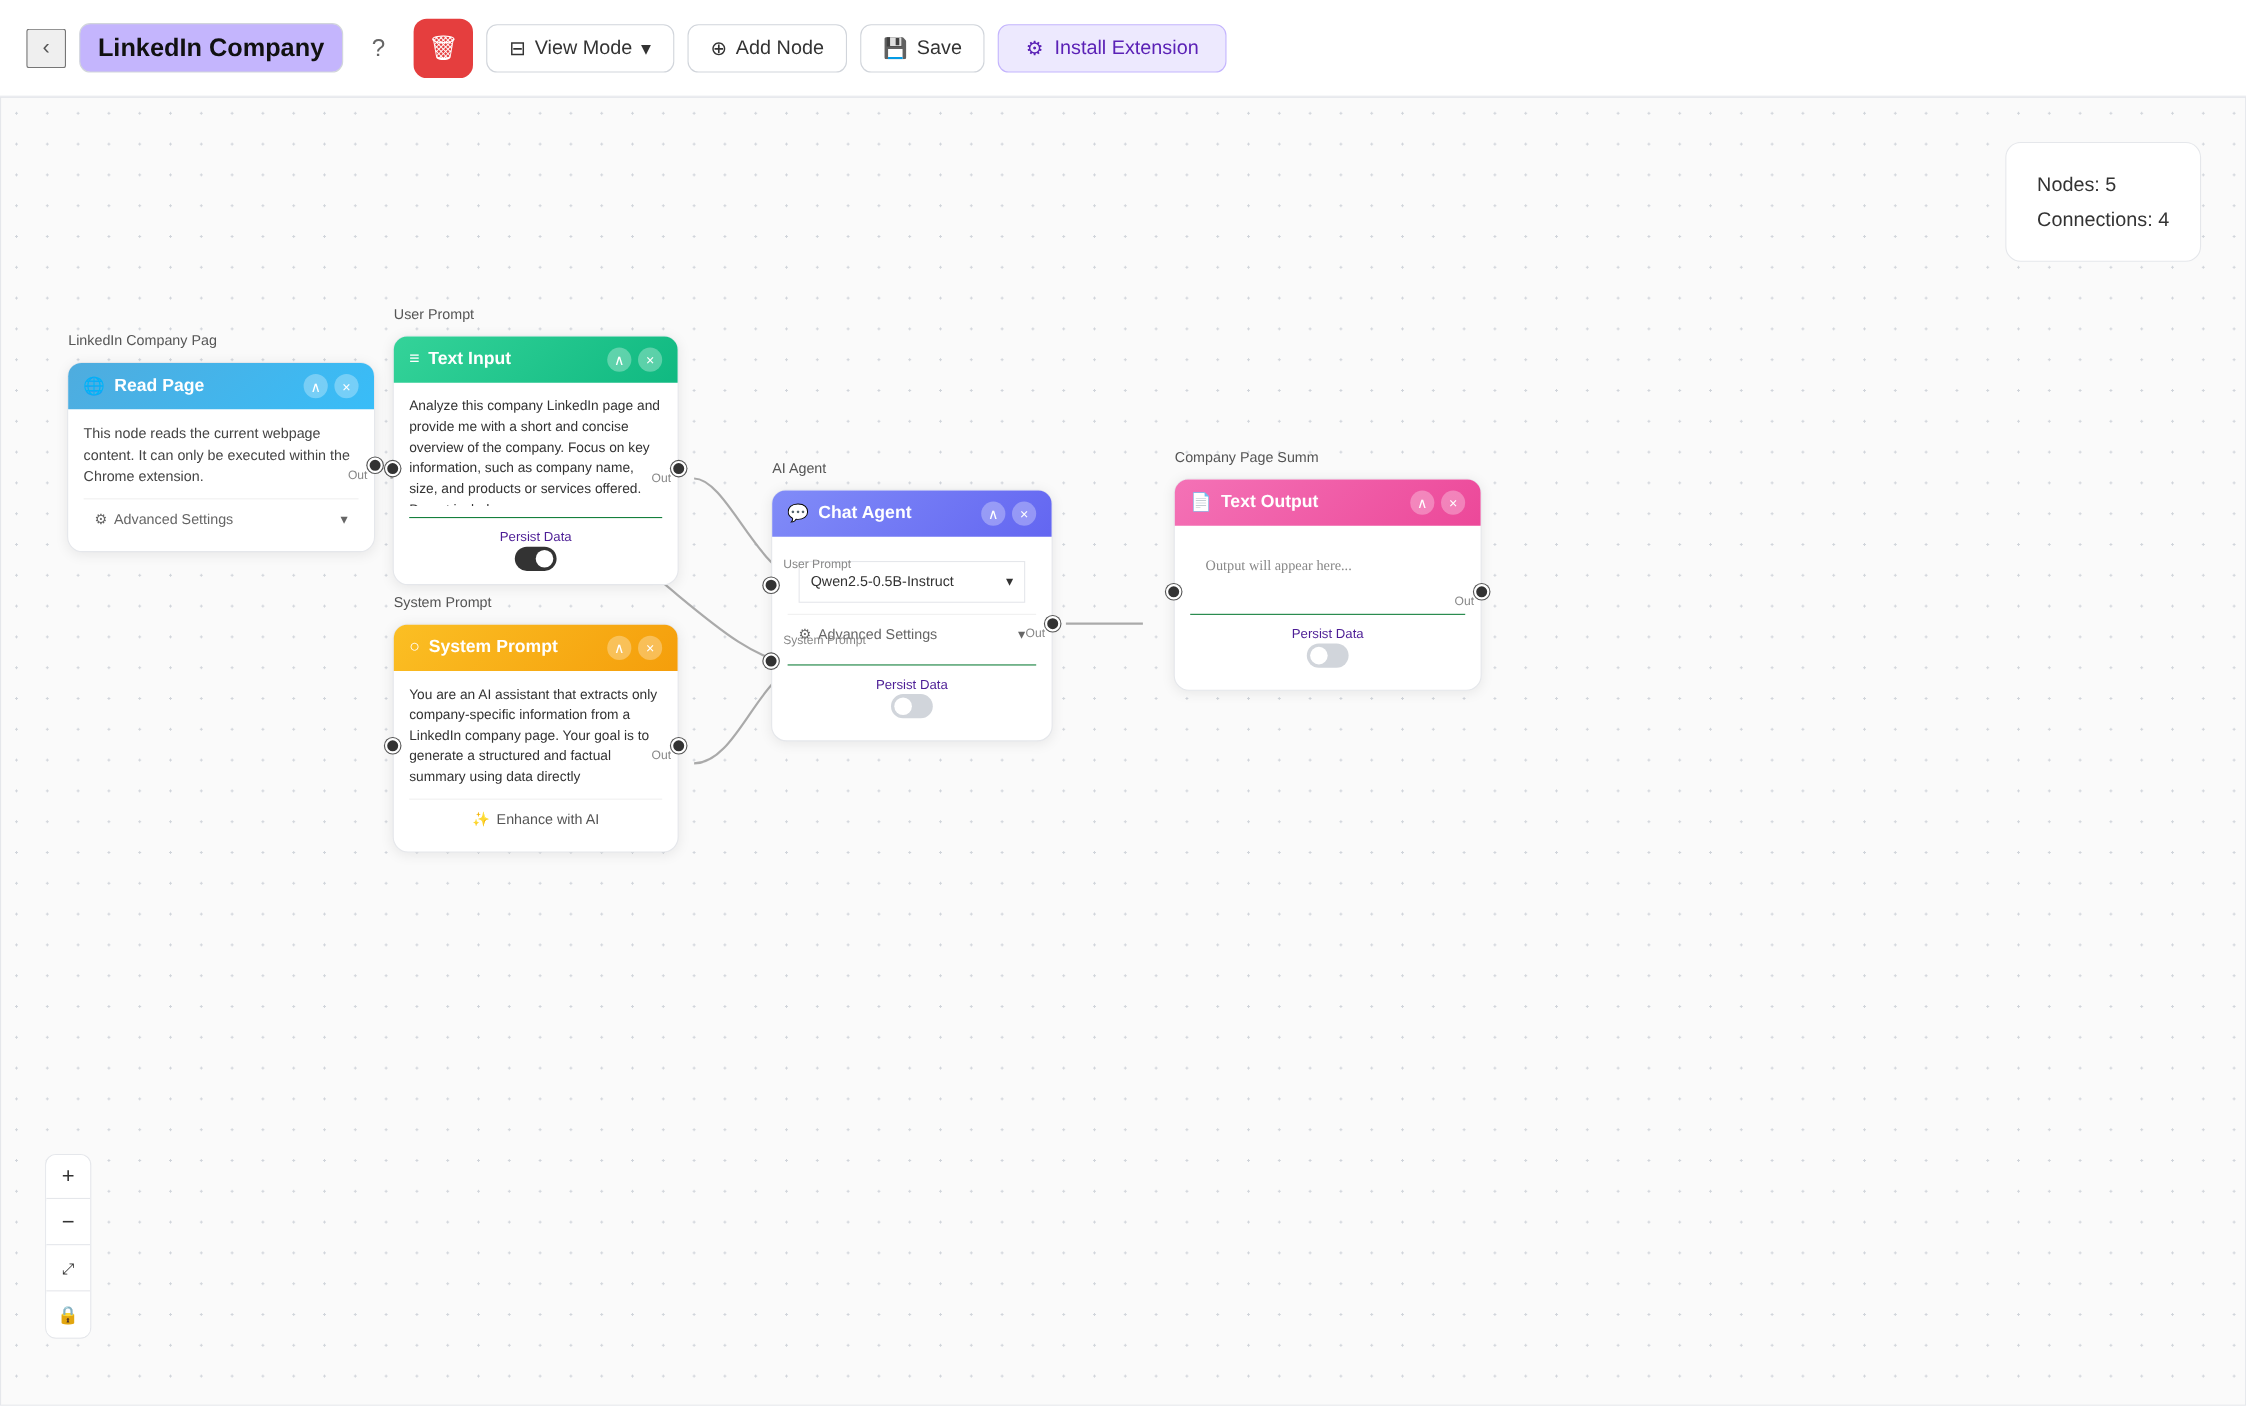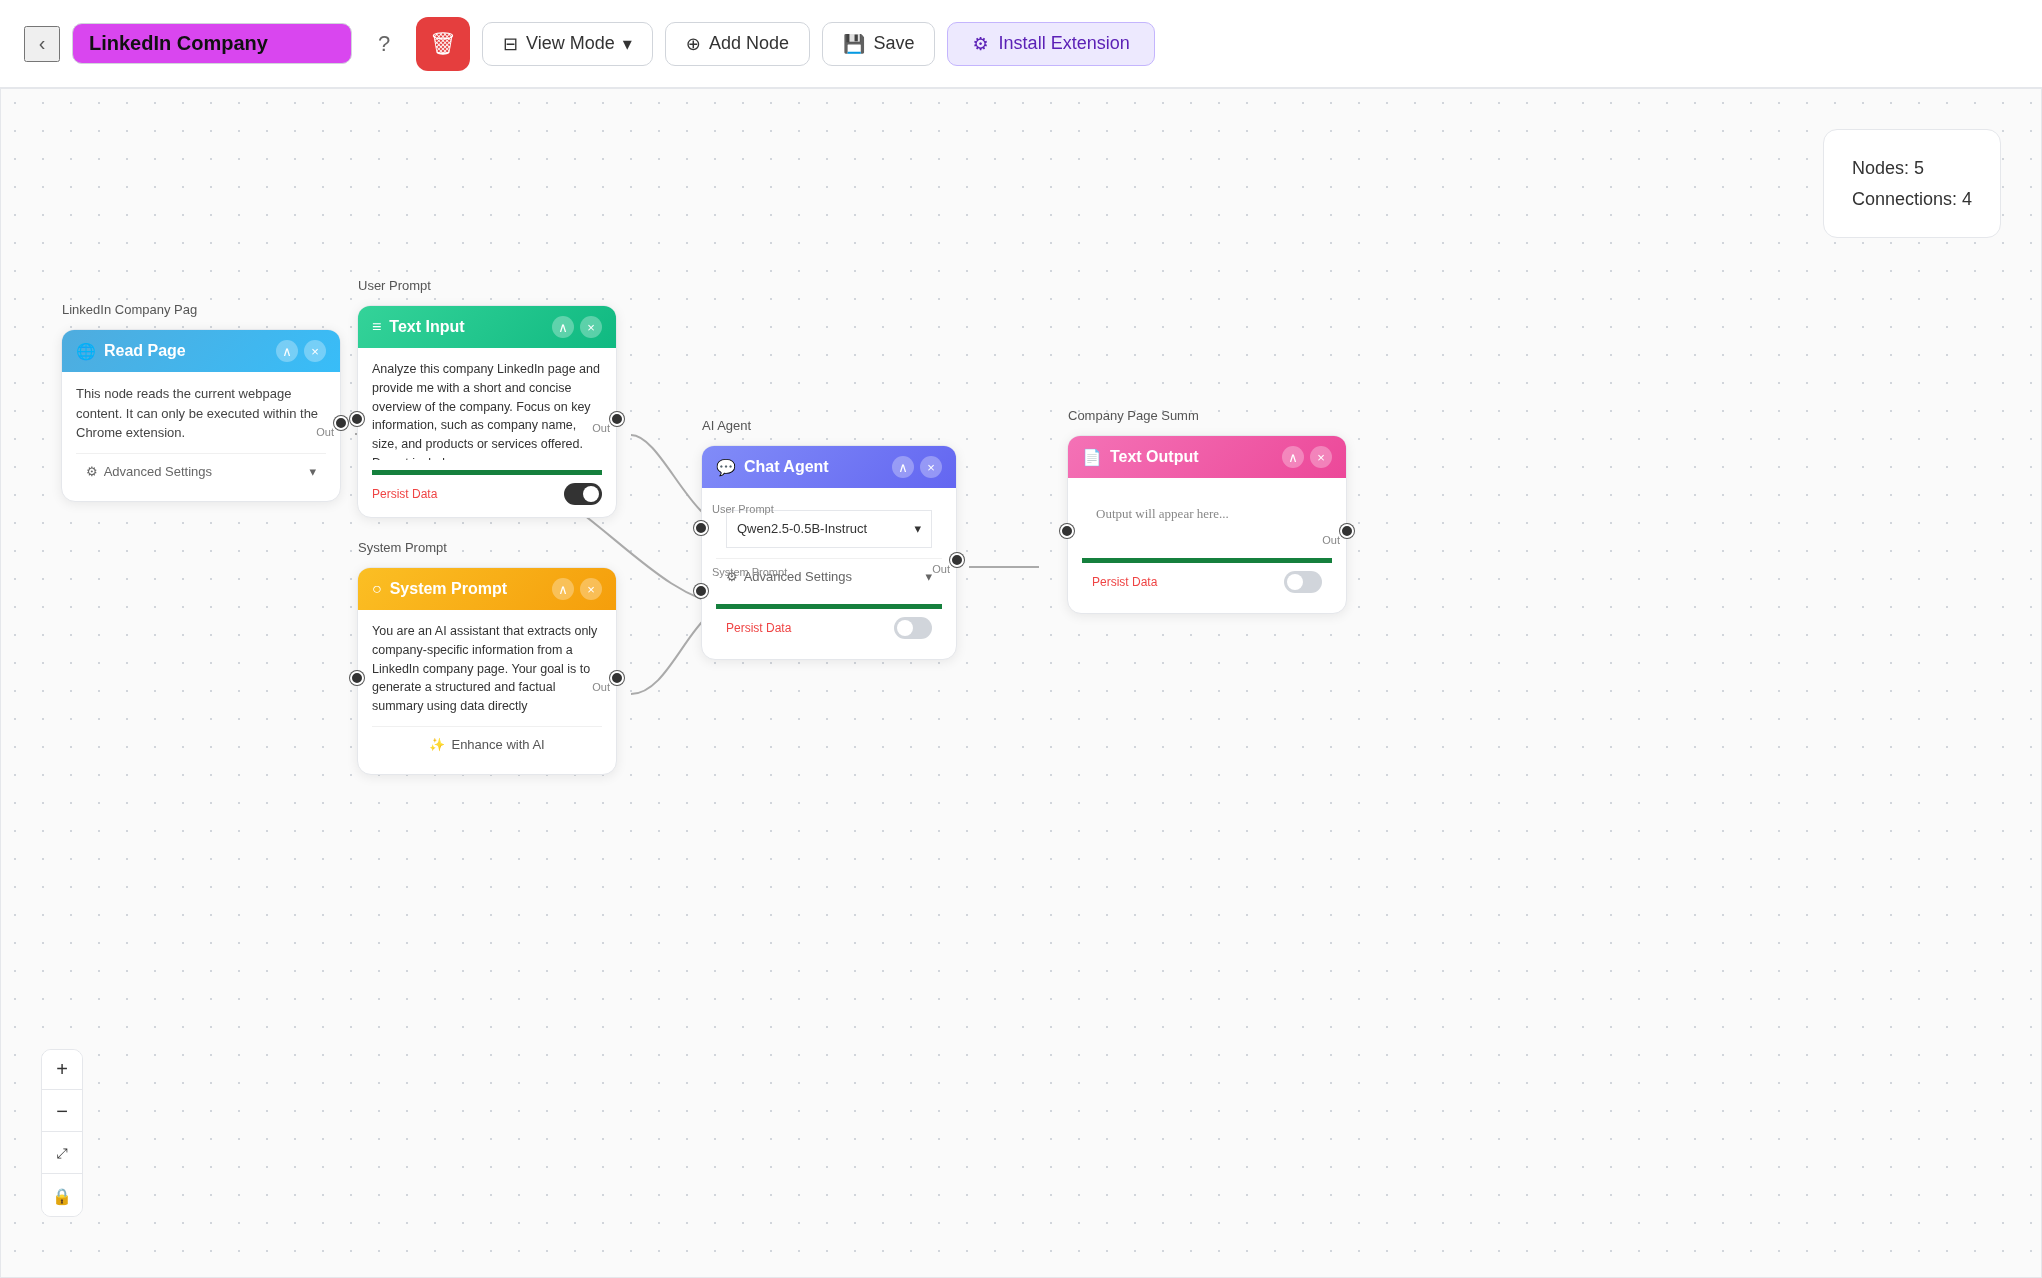--- a/index.html
+++ b/index.html
@@ -9,21 +9,21 @@
     .topbar {
       display: flex; align-items: center; gap: 12px; padding: 12px 24px;
       background: #fff; border-bottom: 1px solid #e5e7eb; height: 88px;
     }
     .back-btn {
       width: 36px; height: 36px; display: flex; align-items: center; justify-content: center;
       cursor: pointer; font-size: 20px; color: #555;
     }
     .title-input {
       border: 1.5px solid #d1d5db; border-radius: 10px; padding: 8px 16px;
-      font-size: 20px; font-weight: 600; color: #111; width: 280px; background: #d946ef;
+      font-size: 23px; font-weight: 600; color: #111; width: 240px; background: #c4b5fd;
     }
     .help-btn {
       width: 40px; height: 40px; display: flex; align-items: center; justify-content: center;
       border: none; background: none; cursor: pointer; font-size: 22px; color: #666;
     }
     .delete-btn {
       width: 54px; height: 54px; background: #e53e3e; border: none; border-radius: 12px;
       display: flex; align-items: center; justify-content: center; cursor: pointer; color: #fff; font-size: 22px;
     }
     .view-mode-btn {
@@ -129,22 +129,22 @@
     
     .text-input-node {
       left: 356px; top: 216px; width: 260px;
     }
     .text-input-header { background: linear-gradient(135deg, #34d399, #10b981); }
     .text-area-content {
       font-size: 12.5px; color: #333; line-height: 1.5; max-height: 100px; overflow: hidden;
     }
     .persist-row {
       display: flex; align-items: center; justify-content: space-between;
-      margin-top: 10px; padding-top: 8px; border-top: 5px solid #15803d;
-      font-size: 12px; color: #ef4444;
+      margin-top: 10px; padding-top: 8px; border-top: 1px solid #15803d;
+      font-size: 12px; color: #4c1d95; flex-direction: column;
     }
     .toggle {
       width: 38px; height: 22px; border-radius: 11px; background: #333;
       position: relative; cursor: pointer; flex-shrink: 0;
     }
     .toggle.off { background: #d1d5db; }
     .toggle-thumb {
       position: absolute; top: 3px; right: 3px; width: 16px; height: 16px;
       border-radius: 50%; background: #fff;
     }

